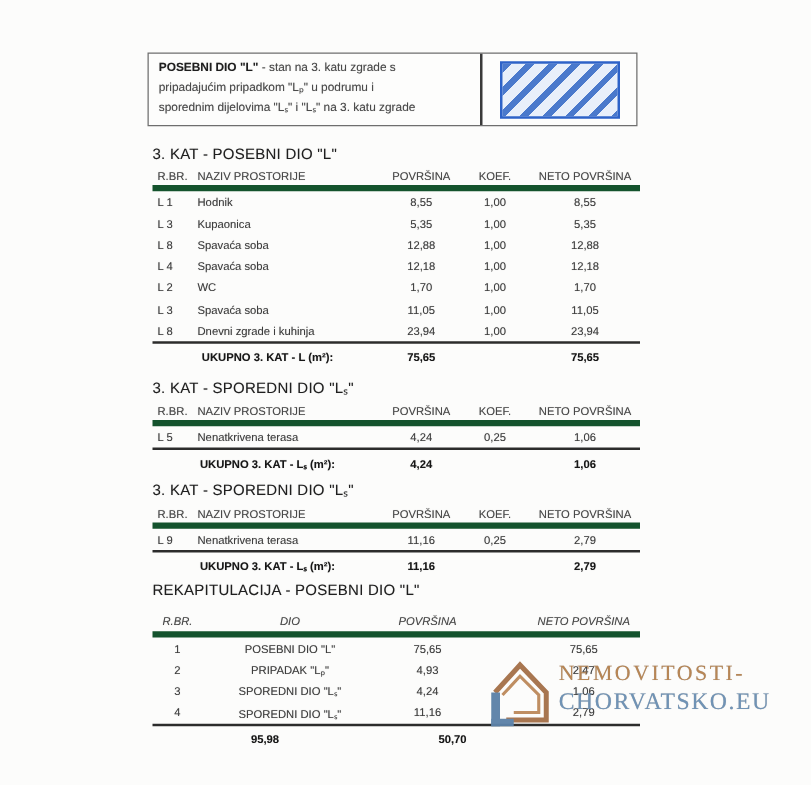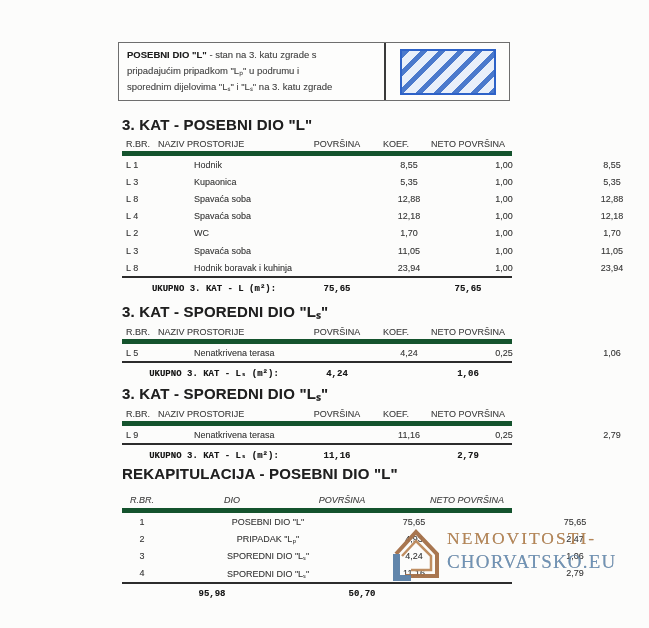--- a/index.html
+++ b/index.html
@@ -17,33 +17,33 @@
   .legend-text{width:249px;padding:4px 8px 0 8px;font-size:9.5px;line-height:16px;
                border-right:2.5px solid #3a3a3a;color:#4a4a4a;}
   .lg-bold{font-weight:bold;color:#1e1e1e;}
   .legend-swatch-cell{flex:1;display:flex;align-items:center;justify-content:center;}
   .swatch{width:92px;height:42px;border:2.5px solid #2d62c8;
           background:repeating-linear-gradient(135deg,#4a79cc 0 5px,#e8effa 5px 13px);}
 
   
   .table{position:absolute;left:122px;width:390px;font-size:9px;}
   .t1{top:116px}.t2{top:301px}.t3{top:383px}.t4{top:465px}
-  .ttitle{font-weight:bold;font-size:15px;color:#1f1f1f;margin-bottom:3px;letter-spacing:.2px;}
+  .ttitle{font-weight:normal;font-size:12px;color:#1f1f1f;margin-bottom:3px;letter-spacing:.2px;}
   .t4 .ttitle{margin-bottom:10px;}
   .thead{height:15px;border-bottom:5px solid #14532d;color:#474747;}
   .t4 .thead{font-style:italic;height:16px;}
   .grid5{display:grid;grid-template-columns:36px 148px 62px 56px 88px;align-items:center;}
   .grid4{display:grid;grid-template-columns:40px 140px 80px 130px;align-items:center;}
-  .trow{height:17.2px;gap:36px;}
+  .trow{height:17.2px;}
   .rows{border-bottom:2px solid #2c2c2c;}
   .grid5 .c0{padding-left:4px;}
   .grid5 .c2,.grid5 .c3,.grid5 .c4{text-align:center;}
   .grid4 .c0,.grid4 .c1,.grid4 .c2{text-align:center;}
   .grid4 .c3{text-align:center;padding-left:40px;}
-  .totalrow{height:17px;display:grid;align-items:center;font-weight:bold;color:#161616;margin-top:2px;font-family:Liberation Mono, monospace;}
+  .totalrow{height:17px;display:grid;align-items:center;font-weight:bold;color:#161616;margin-top:2px;}
   .total5{grid-template-columns:184px 62px 56px 88px;}
   .total4{grid-template-columns:180px 80px 130px;}
   .total4 .tn{padding-left:40px;}
   .tc,.tl,.tn{text-align:center;}
 
   
   .watermark{position:absolute;left:389px;top:523px;display:flex;align-items:flex-start;opacity:.96;}
   .wm-house{width:54px;height:60px;margin-right:4px;flex:0 0 auto;}
   .wm-lines{padding-top:3px;font-family:"Liberation Serif", serif;font-weight:400;}
   .wm-line1{font-size:17.5px;letter-spacing:2px;color:#b5824f;line-height:24px;}
@@ -112,21 +112,21 @@
         </div>
         <div class="trow grid5">
           <span class="c0">L 3</span>
           <span class="c1">Spavaća soba</span>
           <span class="c2">11,05</span>
           <span class="c3">1,00</span>
           <span class="c4">11,05</span>
         </div>
         <div class="trow grid5">
           <span class="c0">L 8</span>
-          <span class="c1">Hodnik boravak i kuhinja</span>
+          <span class="c1">Dnevni zgrade i kuhinja</span>
           <span class="c2">23,94</span>
           <span class="c3">1,00</span>
           <span class="c4">23,94</span>
         </div>
       </div>
     <div class="totalrow total5">
       <span class="tl">UKUPNO 3. KAT - L (m²):</span>
       <span class="tc">75,65</span>
       <span></span>
       <span class="tc">75,65</span>

